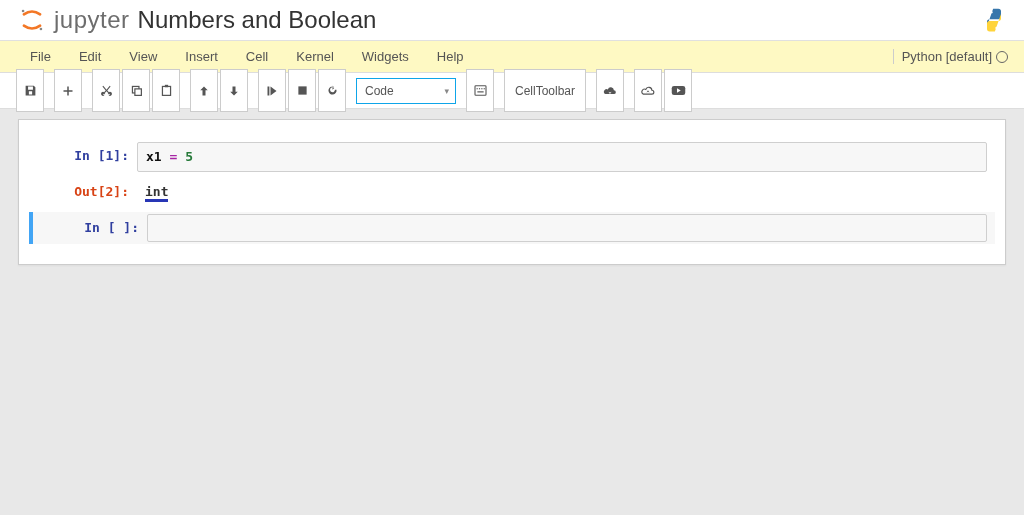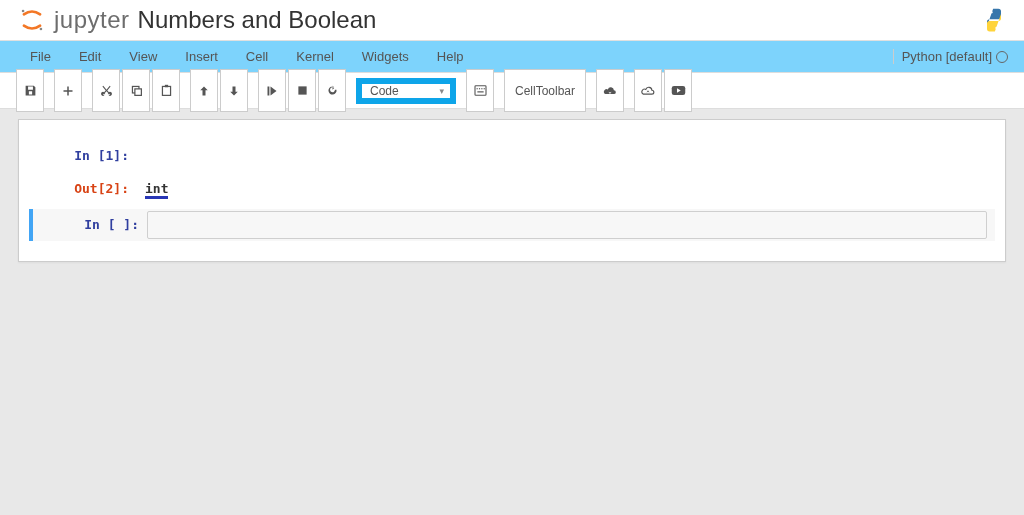--- a/index.html
+++ b/index.html
@@ -39,21 +39,21 @@
     }
     .checkpoint {
       font-size: 13px;
       color: #7b7b7b;
     }
     .python-logo {
       margin-left: auto;
       width: 28px; height: 28px;
     }
     .menubar {
-      background: #7dd3fc;
+      background: #fef9c3;
       display: flex;
       align-items: center;
       padding: 0 16px;
       border-bottom: 1px solid #ddd;
       height: 32px;
     }
     .menubar .menu-item {
       padding: 6px 14px;
       cursor: pointer;
       color: #555;
@@ -92,21 +92,21 @@
       justify-content: center;
       cursor: pointer;
       color: #555;
       font-size: 12px;
     }
     .tbtn-wide {
       width: auto; padding: 0 10px;
     }
     .tgap { width: 6px; }
     .cell-type-select {
-      border: 6px solid #0ea5e9;
+      border: 1px solid #0ea5e9;
       height: 26px;
       padding: 0 24px 0 8px;
       background: #fff;
       cursor: pointer;
       color: #555;
       font-size: 12px;
       position: relative;
       display: inline-flex;
       align-items: center;
       min-width: 100px;
@@ -315,20 +315,23 @@
         <path d="M8 4l5 3-5 3V4z" fill="#fff"></path>
       </svg>
   </button>
 </div>
 
 <div class="notebook-wrap">
   <div class="notebook">
 
     <div class="cell">
       <div class="prompt in-prompt">In [1]:</div>
+      <div class="cell-body">
+        <div class="code-input"><span class="tok-name">x1</span> <span class="tok-op">=</span> <span class="tok-num">5</span></div>
+      </div>
     </div>
 
     <div class="cell">
       <div class="prompt out-prompt">Out[2]:</div>
       <div class="cell-body">
         <div class="output">
           <span class="underline-blue">int</span>
         </div>
       </div>
     </div>

